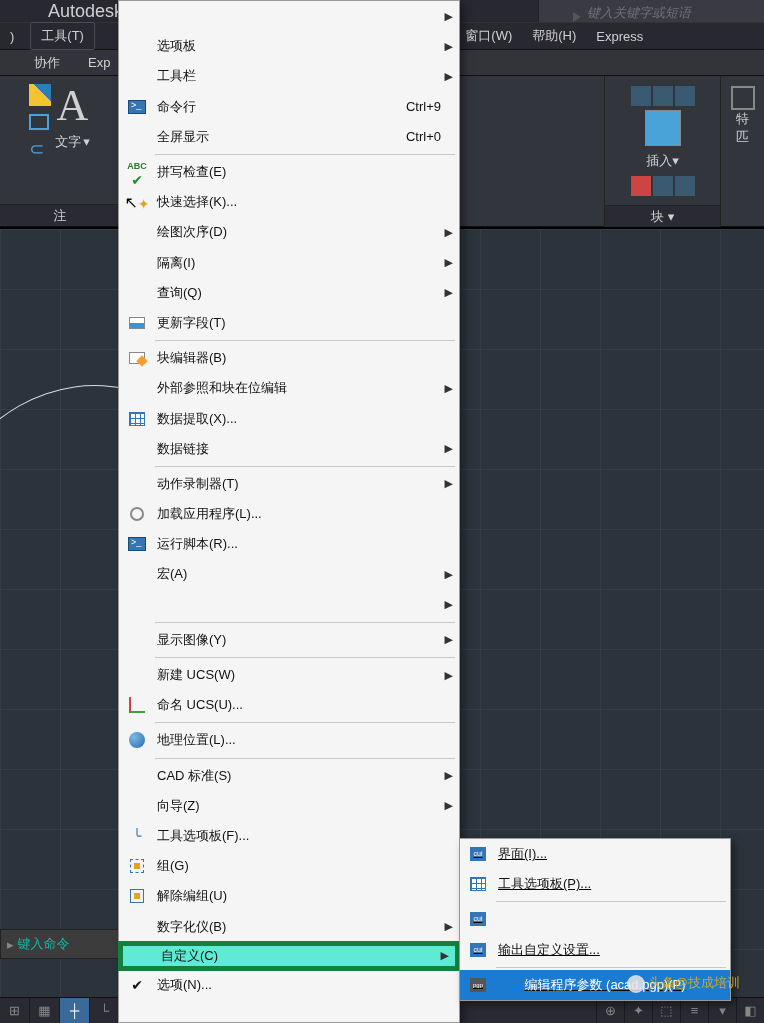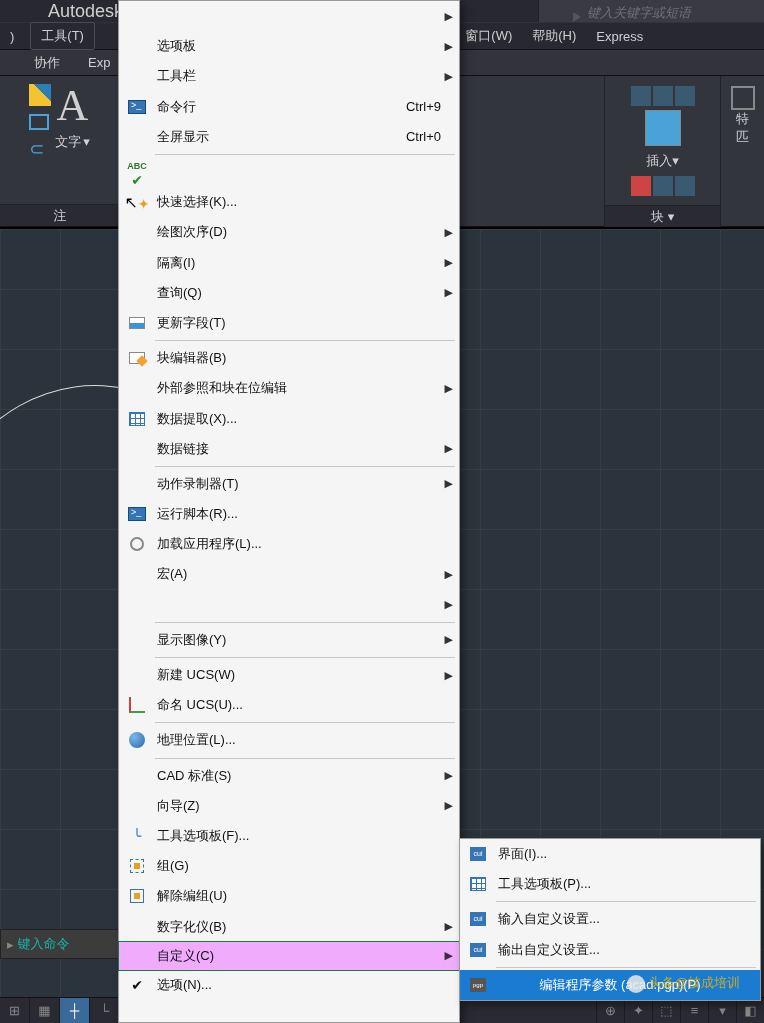--- a/index.html
+++ b/index.html
@@ -51,29 +51,29 @@
 .status-bar { position: absolute; left: 0; right: 0; bottom: 0; height: 26px; background: #2a2a32; display: flex; align-items: center; border-top: 1px solid #111; }
 .status-left { display: flex; height: 100%; }
 .status-btn { width: 30px; height: 100%; border-right: 1px solid #1a1a22; display: flex; align-items: center; justify-content: center; color: #888; }
 .status-btn.active { background: #3a6a9a; color: #fff; }
 .status-right { position: absolute; right: 0; display: flex; height: 100%; }
 .status-rbtn { width: 28px; height: 100%; border-left: 1px solid #1a1a22; display: flex; align-items: center; justify-content: center; color: #888; }
 
 
 .menu { position: absolute; background: #f5f5f5; border: 1px solid #9a9a9a; box-shadow: 4px 4px 8px rgba(0,0,0,.4); }
 .menu-main { left: 118px; top: 0; width: 342px; height: 1023px; }
-.menu-sub { left: 459px; top: 838px; width: 302px; }
+.menu-sub { left: 459px; top: 838px; width: 272px; text-decoration: underline; }
 
 .m-item { height: 30.2px; display: flex; align-items: center; padding-right: 18px; cursor: default; position: relative; }
 .m-icon { width: 36px; display: flex; align-items: flex-end; justify-content: center; }
 .m-label { flex: 1; padding-left: 2px; color: #111; }
 .m-short { color: #111; }
 .m-arrow { position: absolute; right: 6px; color: #333; font-size: 11px; }
 .m-sep { height: 1px; margin: 2px 4px 2px 36px; background: #c8c8c8; }
-.sel-row { background: #f0abfc; border: 1px solid #15803d; margin: -1px; }
+.sel-row { background: #5eead4; border: 5px solid #15803d; margin: -1px; }
 .sel-row-sub { background: #1a7bd0; color: #fff; }
 .sel-row-sub .m-label { color: #fff; text-align: center; }
 
 .watermark { position: absolute; right: 24px; bottom: 30px; color: #eab308; font-size: 13px; opacity: .85; }
 .head-icon { width: 18px; height: 18px; background: #e8e8e8; border-radius: 50%; display: inline-block; margin-right: 4px; vertical-align: middle; }
 
 .ic-cmd { display:inline-block; width:18px; height:14px; background:#3575b5; border:1px solid #1a4a78; position:relative; }
 .ic-cmd::after { content:">_"; color:#fff; font-size:9px; position:absolute; left:2px; top:-1px; }
 .ic-abc { color:#2a7a2a; font-size:9px; font-weight:bold; line-height:1; }
 .ic-check { color:#2a8a2a; font-size:14px; }
@@ -212,20 +212,21 @@
   <div class="m-item">
       <div class="m-icon"></div>
       <span class="m-label">全屏显示</span>
       <span class="m-short">Ctrl+0</span>
     </div>
   <div class="m-sep"></div>
   <div class="m-item">
       <div class="m-icon">
         <div style="text-align:center"><span class="ic-abc">ABC</span><br><span class="ic-check">✔</span></div>
       </div>
+      <span class="m-label">拼写检查(E)</span>
     </div>
   <div class="m-item">
       <div class="m-icon">
         <span class="ic-cursor">↖</span>
         <span class="ic-star">✦</span>
       </div>
       <span class="m-label">快速选择(K)...</span>
     </div>
   <div class="m-item">
       <div class="m-icon"></div>
@@ -272,31 +273,31 @@
       <span class="m-arrow">▶</span>
     </div>
   <div class="m-sep"></div>
   <div class="m-item">
       <div class="m-icon"></div>
       <span class="m-label">动作录制器(T)</span>
       <span class="m-arrow">▶</span>
     </div>
   <div class="m-item">
       <div class="m-icon">
+        <span class="ic-gear"></span>
+      </div>
+      <span class="m-label">加载应用程序(L)...</span>
+    </div>
+  <div class="m-item">
+      <div class="m-icon">
         <span class="ic-cmd"></span>
       </div>
       <span class="m-label">运行脚本(R)...</span>
     </div>
   <div class="m-item">
-      <div class="m-icon">
-        <span class="ic-gear"></span>
-      </div>
-      <span class="m-label">加载应用程序(L)...</span>
-    </div>
-  <div class="m-item">
       <div class="m-icon"></div>
       <span class="m-label">宏(A)</span>
       <span class="m-arrow">▶</span>
     </div>
   <div class="m-item">
       <div class="m-icon"></div>
       <span class="m-arrow">▶</span>
     </div>
   <div class="m-sep"></div>
   <div class="m-item">
@@ -381,21 +382,20 @@
       <div class="m-icon">
         <span class="ic-table"></span>
       </div>
       <span class="m-label">工具选项板(P)...</span>
     </div>
   <div class="m-sep"></div>
   <div class="m-item">
       <div class="m-icon">
         <span class="ic-cui">cui</span>
       </div>
-      <span class="m-label">输入自定义设置...</span>
     </div>
   <div class="m-item">
       <div class="m-icon">
         <span class="ic-cui">cui</span>
       </div>
       <span class="m-label">输出自定义设置...</span>
     </div>
   <div class="m-sep"></div>
   <div class="m-item sel-row-sub">
       <div class="m-icon">

